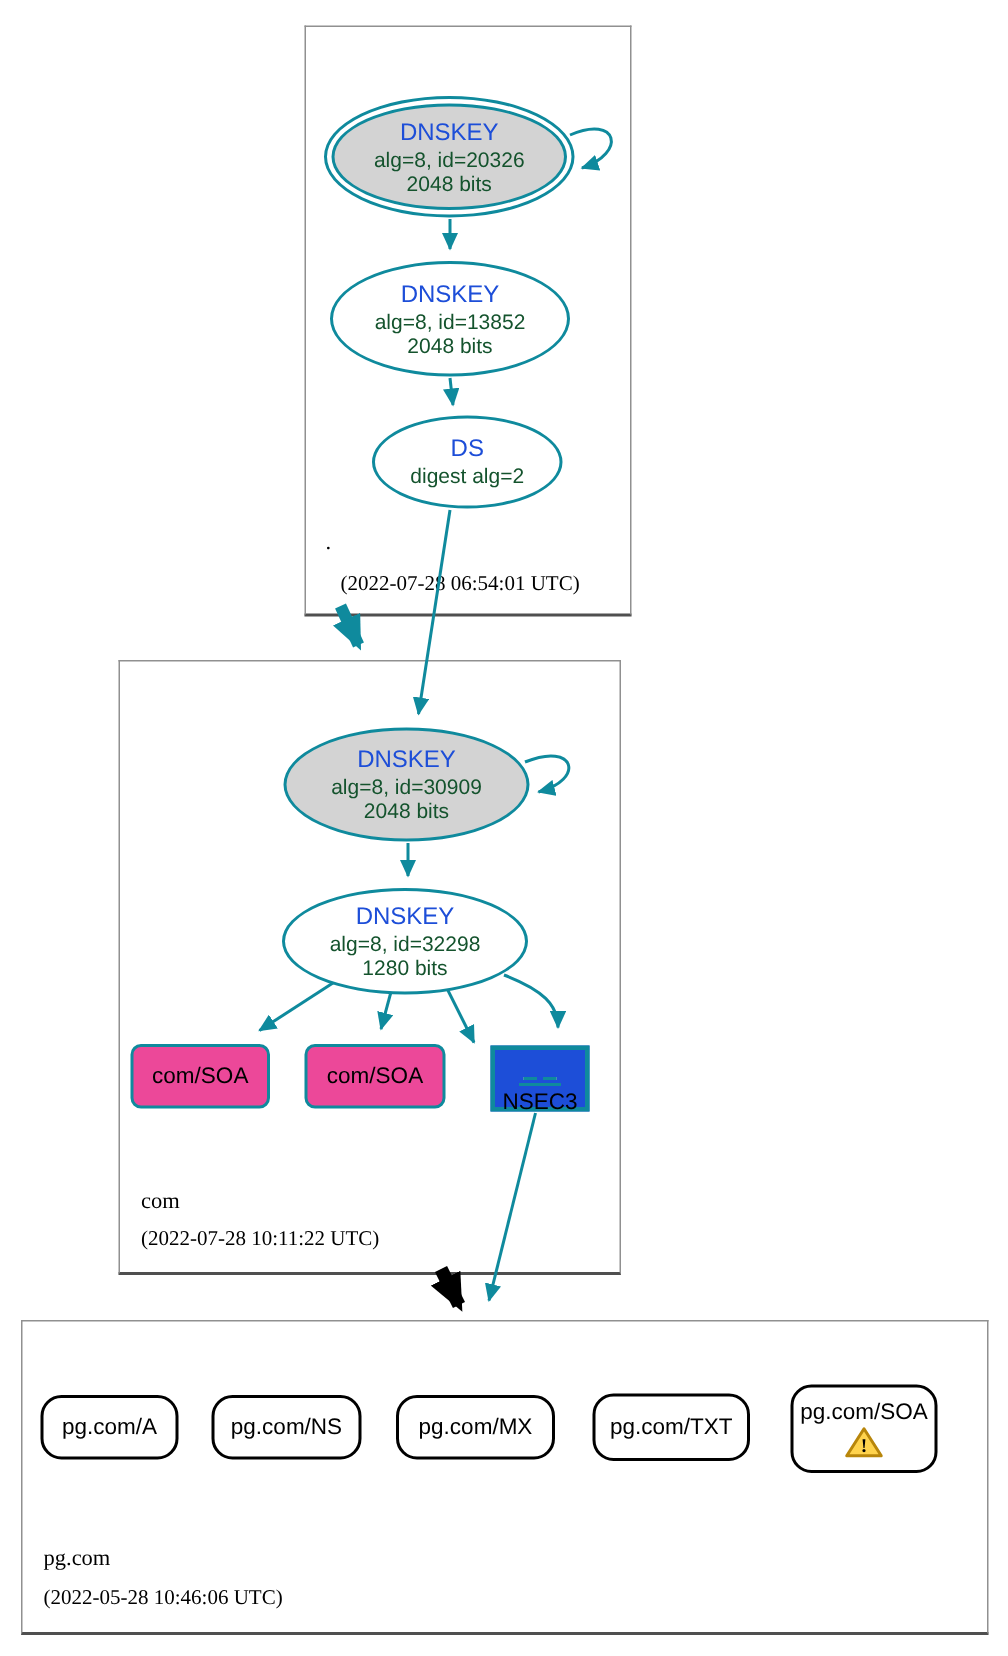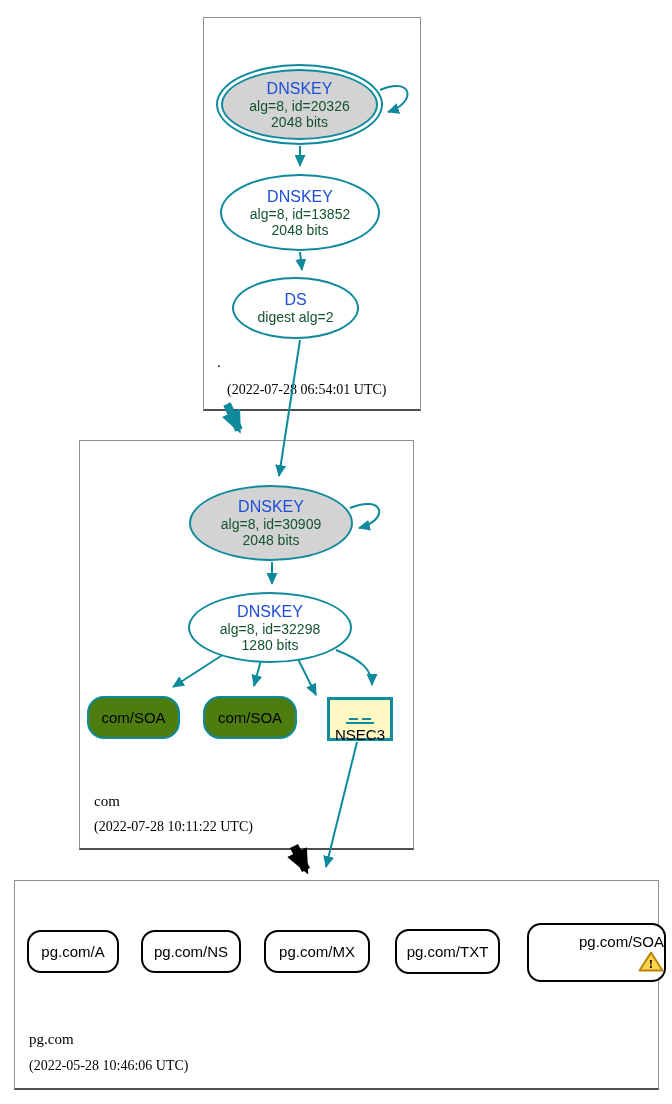--- a/index.html
+++ b/index.html
@@ -29,29 +29,29 @@
   .gray-fill{background:#d3d3d3;}
   .white-fill{background:#ffffff;}
   .inner-ring{
     position:absolute;left:3px;top:3px;right:3px;bottom:3px;
     border:2px solid #0f8a9d;border-radius:50%;background:#d3d3d3;
   }
   .node-content{position:relative;z-index:1;display:flex;flex-direction:column;align-items:center;}
   .node-title{font-size:16px;line-height:18px;color:#1d4ed8;}
   .node-detail{font-family:Liberation Sans, sans-serif;font-size:14px;line-height:16px;color:#14532d;}
   .rrset{
-    border:2px solid #0f8a9d;border-radius:17px;background:#4d7c0f;
+    border:2px solid #0f8a9d;border-radius:7px;background:#ec4899;
     font-size:15px;color:#000;
   }
   .rrset-black{
     border:2px solid #000000;border-radius:14px;background:#ffffff;
     font-size:15px;color:#000;
   }
   .nsec3{
-    border:3px solid #0f8a9d;background:#fef9c3;padding:16px;
+    border:3px solid #0f8a9d;background:#1d4ed8;padding:16px;
     justify-content:flex-start;
   }
   .nsec3-cells{
     display:flex;gap:4px;width:100%;box-sizing:border-box;
     padding:2px 3px;border-bottom:2px solid #0f8a9d;height:12px;
   }
   .nsec3-cell{flex:1;border:1px solid #0f8a9d;background:#d3d3d3;}
   .nsec3-label{font-size:15px;color:#000;padding:2px 0 3px 0;}
   .warn-svg{margin-top:1px;}
 </style>
@@ -114,21 +114,21 @@
       <span class="node-detail">2048 bits</span>
     </div>
   </div>
 
   <div class="node ellipse teal-border white-fill" style="left:220px;top:174px;width:160px;height:77px;">
     <span class="node-title">DNSKEY</span>
     <span class="node-detail">alg=8, id=13852</span>
     <span class="node-detail">2048 bits</span>
   </div>
 
-  <div class="node ellipse teal-border white-fill" style="left:232px;top:277px;width:127px;height:62px;">
+  <div class="node ellipse teal-border white-fill" style="left:248px;top:277px;width:127px;height:62px;">
     <span class="node-title">DS</span>
     <span class="node-detail">digest alg=2</span>
   </div>
 
   <div class="node ellipse teal-border gray-fill" style="left:189px;top:485px;width:164px;height:76px;">
     <span class="node-title">DNSKEY</span>
     <span class="node-detail">alg=8, id=30909</span>
     <span class="node-detail">2048 bits</span>
   </div>
 
@@ -163,21 +163,21 @@
   </div>
 
   <div class="node rrset-black" style="left:264px;top:930px;width:106px;height:43px;">
     <span>pg.com/MX</span>
   </div>
 
   <div class="node rrset-black" style="left:395px;top:929px;width:105px;height:45px;">
     <span>pg.com/TXT</span>
   </div>
 
-  <div class="node rrset-black" style="left:527px;top:923px;width:139px;height:59px;align-items:flex-end;">
+  <div class="node rrset-black" style="left:527px;top:923px;width:98px;height:59px;">
     <span>pg.com/SOA</span>
     <svg class="warn-svg" width="26" height="21" viewBox="0 0 26 21">
       <polygon points="13,1.5 24.5,19.5 1.5,19.5" fill="#ffd34d" stroke="#b8860b" stroke-width="2" stroke-linejoin="round"></polygon>
       <text x="13" y="17" text-anchor="middle" style="font-family:'Liberation Serif',serif;font-size:13px;font-weight:bold;fill:#000;">!</text>
     </svg>
   </div>
 
 </div>
 
 </body></html>

